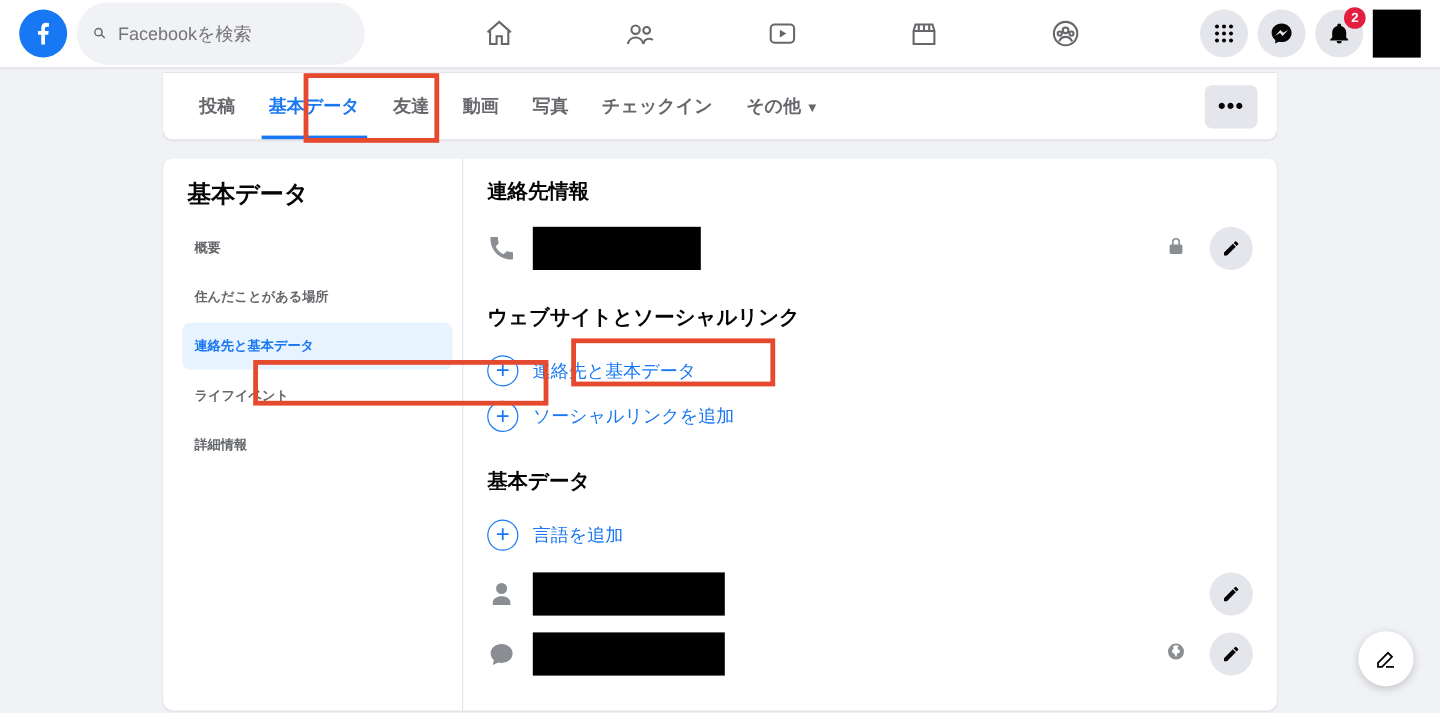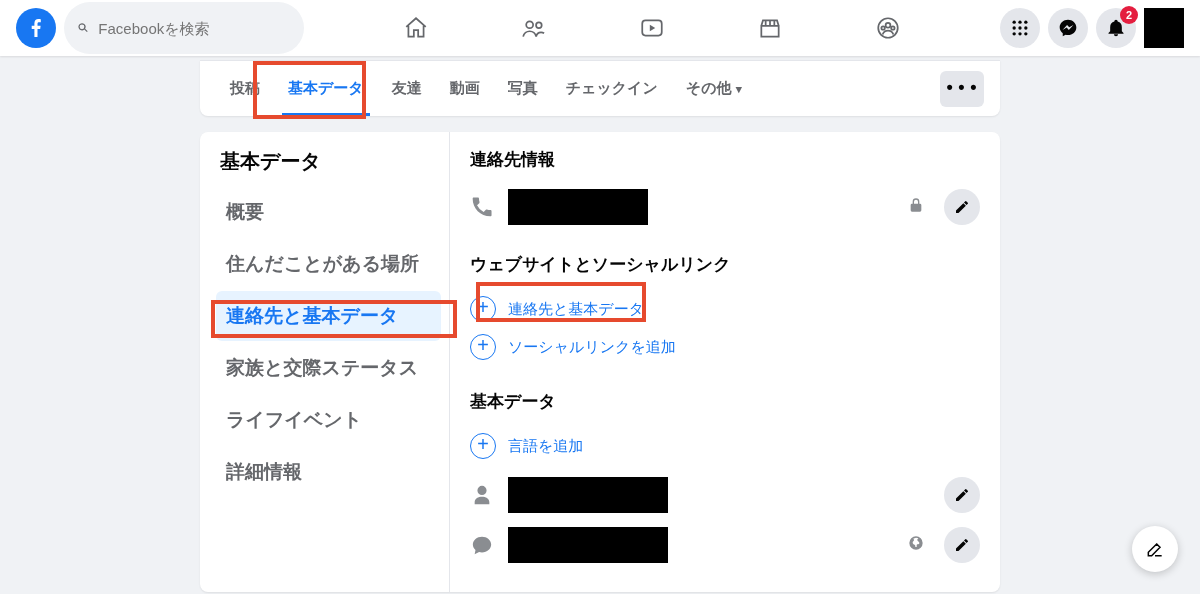--- a/index.html
+++ b/index.html
@@ -77,23 +77,22 @@
   background:#e41e3f; color:#fff; font-size:11px; font-weight:600;
   border-radius:50%; width:18px; height:18px;
   display:flex; align-items:center; justify-content:center;
 }
 .avatar-block {
   width:40px; height:40px; background:#000;
 }
 
 
 .page {
-  width: 800px;
+  width: 928px;
   margin: 0 auto;
-  font-family: Liberation Mono, monospace;
 }
 
 
 .tabs-card {
   background:#fff;
   border-top:1px solid #e4e6eb;
   box-shadow: 0 1px 2px rgba(0,0,0,.08);
   border-radius: 0 0 8px 8px;
   padding: 0 16px;
   display:flex; align-items:center;
@@ -132,21 +131,21 @@
   width: 250px;
   border-right:1px solid #e4e6eb;
   padding: 16px 8px 16px 16px;
 }
 .about-side h2 {
   font-size:20px; font-weight:700; margin-bottom:12px;
   padding-left:4px;
 }
 .side-item {
   padding: 12px 10px;
-  font-size:19px; font-weight:600; color:#65676b;
+  font-size:11px; font-weight:600; color:#65676b;
   border-radius:6px; cursor:pointer;
   margin-bottom: 2px;
 }
 .side-item.active {
   background:#e7f3ff; color:#1877f2;
 }
 .about-main {
   flex:1;
   padding: 16px 20px;
 }
@@ -300,21 +299,20 @@
     <div class="tab-more">•••</div>
   </div>
 
   <div class="about-card">
 
     <div class="about-side">
       <h2>基本データ</h2>
       <div class="side-item">概要</div>
       <div class="side-item">住んだことがある場所</div>
       <div class="side-item active">連絡先と基本データ</div>
-      <div class="side-item">家族と交際ステータス</div>
       <div class="side-item">ライフイベント</div>
       <div class="side-item">詳細情報</div>
     </div>
 
     <div class="about-main">
 
       <div class="section">
         <div class="section-title">連絡先情報</div>
         <div class="row">
           <span class="row-icon">

